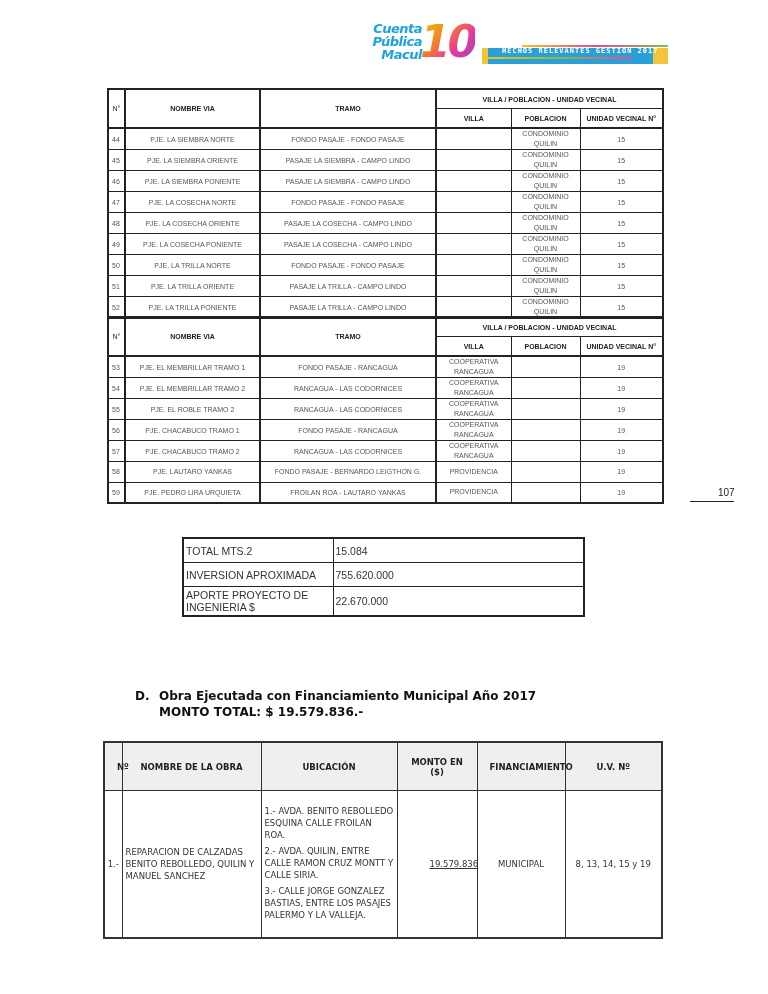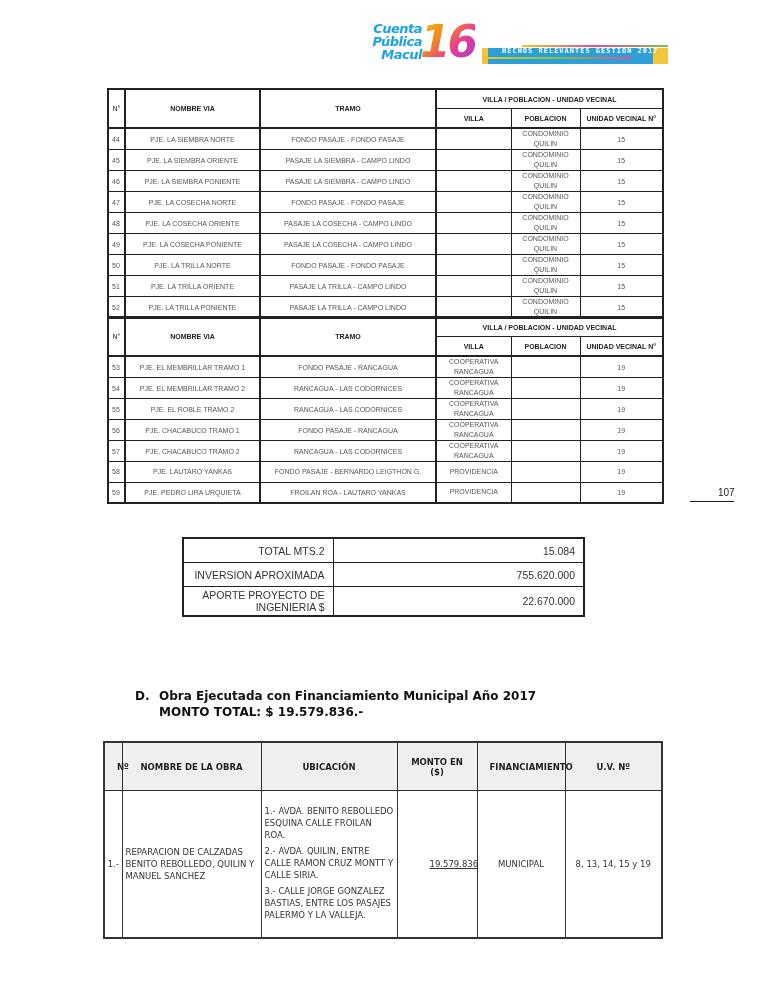--- a/index.html
+++ b/index.html
@@ -29,21 +29,21 @@
   .road .thick-l { border-left:2px solid #222; }
   .road .thick-t { border-top:2px solid #222; }
   #table1 { top:88px; border:2px solid #222; }
   #table2 { top:316px; border:2px solid #222; }
 
   .page-num { position:absolute; left:690px; top:487px; font-size:10px; color:#222; font-family:"Liberation Sans", sans-serif;margin-left:28px; }
   .page-rule { position:absolute; left:690px; top:501px; width:44px; height:1px; background:#222; }
 
   
   #summary { position:absolute; left:182px; top:537px; width:403px; table-layout:fixed; border:2px solid #222; }
-  #summary td { border:1px solid #222; font-size:10.5px; color:#333; text-align:right; height:23px; padding:0 8px; line-height:12px; }
+  #summary td { border:1px solid #222; font-size:10.5px; color:#333; text-align:left; height:23px; padding:0 2px; line-height:12px; }
   #summary col.s1 { width:150px; }
   #summary td.tall { height:28px; }
 
   
   .section-h { position:absolute; left:135px; top:688px; font-family:"DejaVu Sans", sans-serif; font-weight:bold; font-size:12px; color:#111; line-height:16px; }
   .section-h .letter { display:inline-block; width:24px; }
   .section-h .line2 { padding-left:24px; }
 
   
   #obra { position:absolute; left:103px; top:741px; width:558px; table-layout:fixed; border:2px solid #333; }
@@ -57,21 +57,21 @@
 </style>
 </head>
 <body>
 
 <div class="logo">
   <div class="logo-text">
     <div>Cuenta</div>
     <div>Pública</div>
     <div>Macul</div>
   </div>
-  <div class="logo-num">16</div>
+  <div class="logo-num">10</div>
 </div>
 <div class="banner">
   <div class="bar-top"></div>
   <div class="bar-main">
       <span>HECHOS RELEVANTES GESTION 2017</span>
     </div>
   <div class="bar-bot"></div>
 </div>
 
 <table class="road" id="table1">

